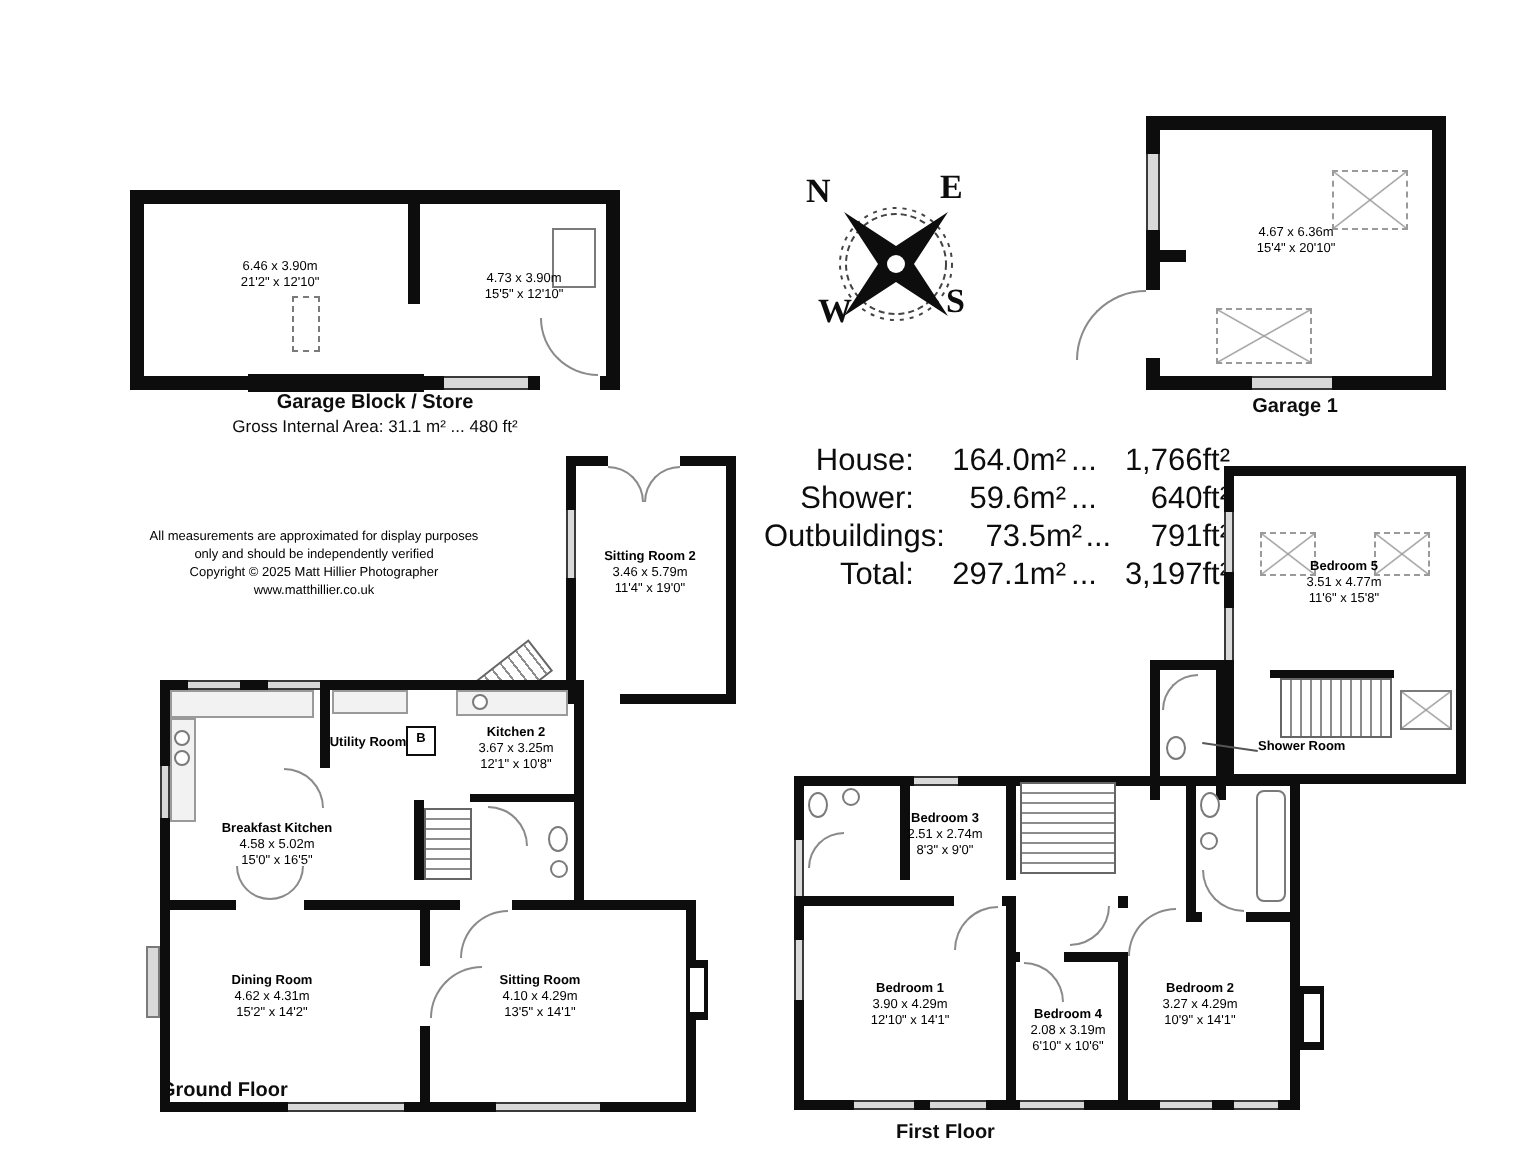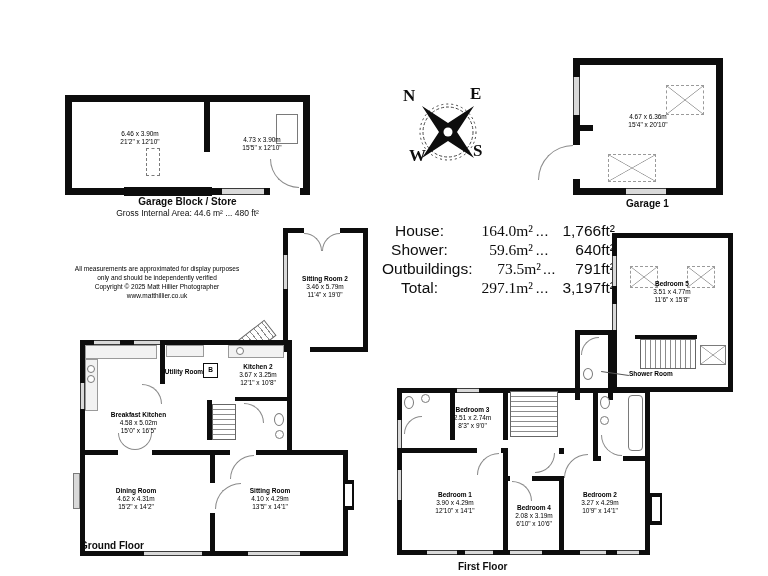--- a/index.html
+++ b/index.html
@@ -32,22 +32,22 @@
   .rname{display:block;font-weight:bold;font-size:6.5px;}
   .caption{position:absolute;text-align:center;}
   .caption .cap-title{font-weight:bold;font-size:10px;line-height:12px;}
   .caption .cap-area{font-size:8.5px;line-height:11px;}
   .floor-cap{position:absolute;font-weight:bold;font-size:10px;}
   .leader{position:absolute;height:1px;background:#555;}
   
   .areas{position:absolute;left:382px;top:221px;width:233px;}
   .areas-title{font-size:17px;line-height:20px;}
   .arow{display:flex;font-size:15.5px;line-height:19px;}
-  .arow .lab{flex:1;text-align:center;}
-  .arow .met{width:76px;text-align:right;font-family:Liberation Serif, serif;}
+  .arow .lab{flex:1;text-align:right;}
+  .arow .met{width:76px;text-align:right;}
   .arow .sep{width:18px;text-align:center;}
   .arow .imp{width:64px;text-align:right;}
   .disclaimer{position:absolute;left:68px;top:264px;width:178px;text-align:center;
               font-size:6.5px;line-height:9px;color:#000;}
   .compass-letter{position:absolute;font-family:"Liberation Serif",serif;font-weight:bold;font-size:17px;}
 </style>
 </head>
 <body>
 
 <div id="canvas">
@@ -67,21 +67,21 @@
       <span>6.46 x 3.90m</span><br>
       <span>21'2" x 12'10"</span>
     </div>
     <div class="rlabel" style="left:150px;top:34px;width:80px;">
       <span>4.73 x 3.90m</span><br>
       <span>15'5" x 12'10"</span>
     </div>
   </div>
   <div class="caption" style="left:65px;top:196px;width:245px;text-align:center;">
     <div class="cap-title">Garage Block / Store</div>
-    <div class="cap-area">Gross Internal Area: 44.6 m² ... 480 ft²</div>
+    <div class="cap-area">Gross Internal Area: 31.1 m² ... 480 ft²</div>
   </div>
 
   <div class="abs" style="left:398px;top:84px;width:96px;height:92px;">
     <svg width="96" height="92" viewBox="0 0 96 92" style="position:absolute;left:0;top:0;">
       <circle cx="50" cy="48" r="25" fill="none" stroke="#444" stroke-width="1" stroke-dasharray="3,2"></circle>
       <circle cx="50" cy="48" r="28" fill="none" stroke="#444" stroke-width="1" stroke-dasharray="2,3"></circle>
       <polygon points="76,22 59,48 76,74 50,57 24,74 41,48 24,22 50,39" fill="#0d0d0d"></polygon>
       <circle cx="50" cy="48" r="4.5" fill="#fff"></circle>
     </svg>
     <div class="compass-letter" style="left:5px;top:2px;">N</div>
@@ -314,16 +314,16 @@
     <div class="rlabel" style="left:106px;top:276px;width:66px;">
       <span class="rname">Bedroom 4</span>
       <span>2.08 x 3.19m</span><br>
       <span>6'10" x 10'6"</span>
     </div>
     <div class="rlabel" style="left:172px;top:263px;width:66px;">
       <span class="rname">Bedroom 2</span>
       <span>3.27 x 4.29m</span><br>
       <span>10'9" x 14'1"</span>
     </div>
-    <div class="floor-cap" style="left:16px;top:333px;padding-left:47px;">First Floor</div>
+    <div class="floor-cap" style="left:6px;top:333px;padding-left:47px;">First Floor</div>
   </div>
 
 </div>
 
 </body></html>

